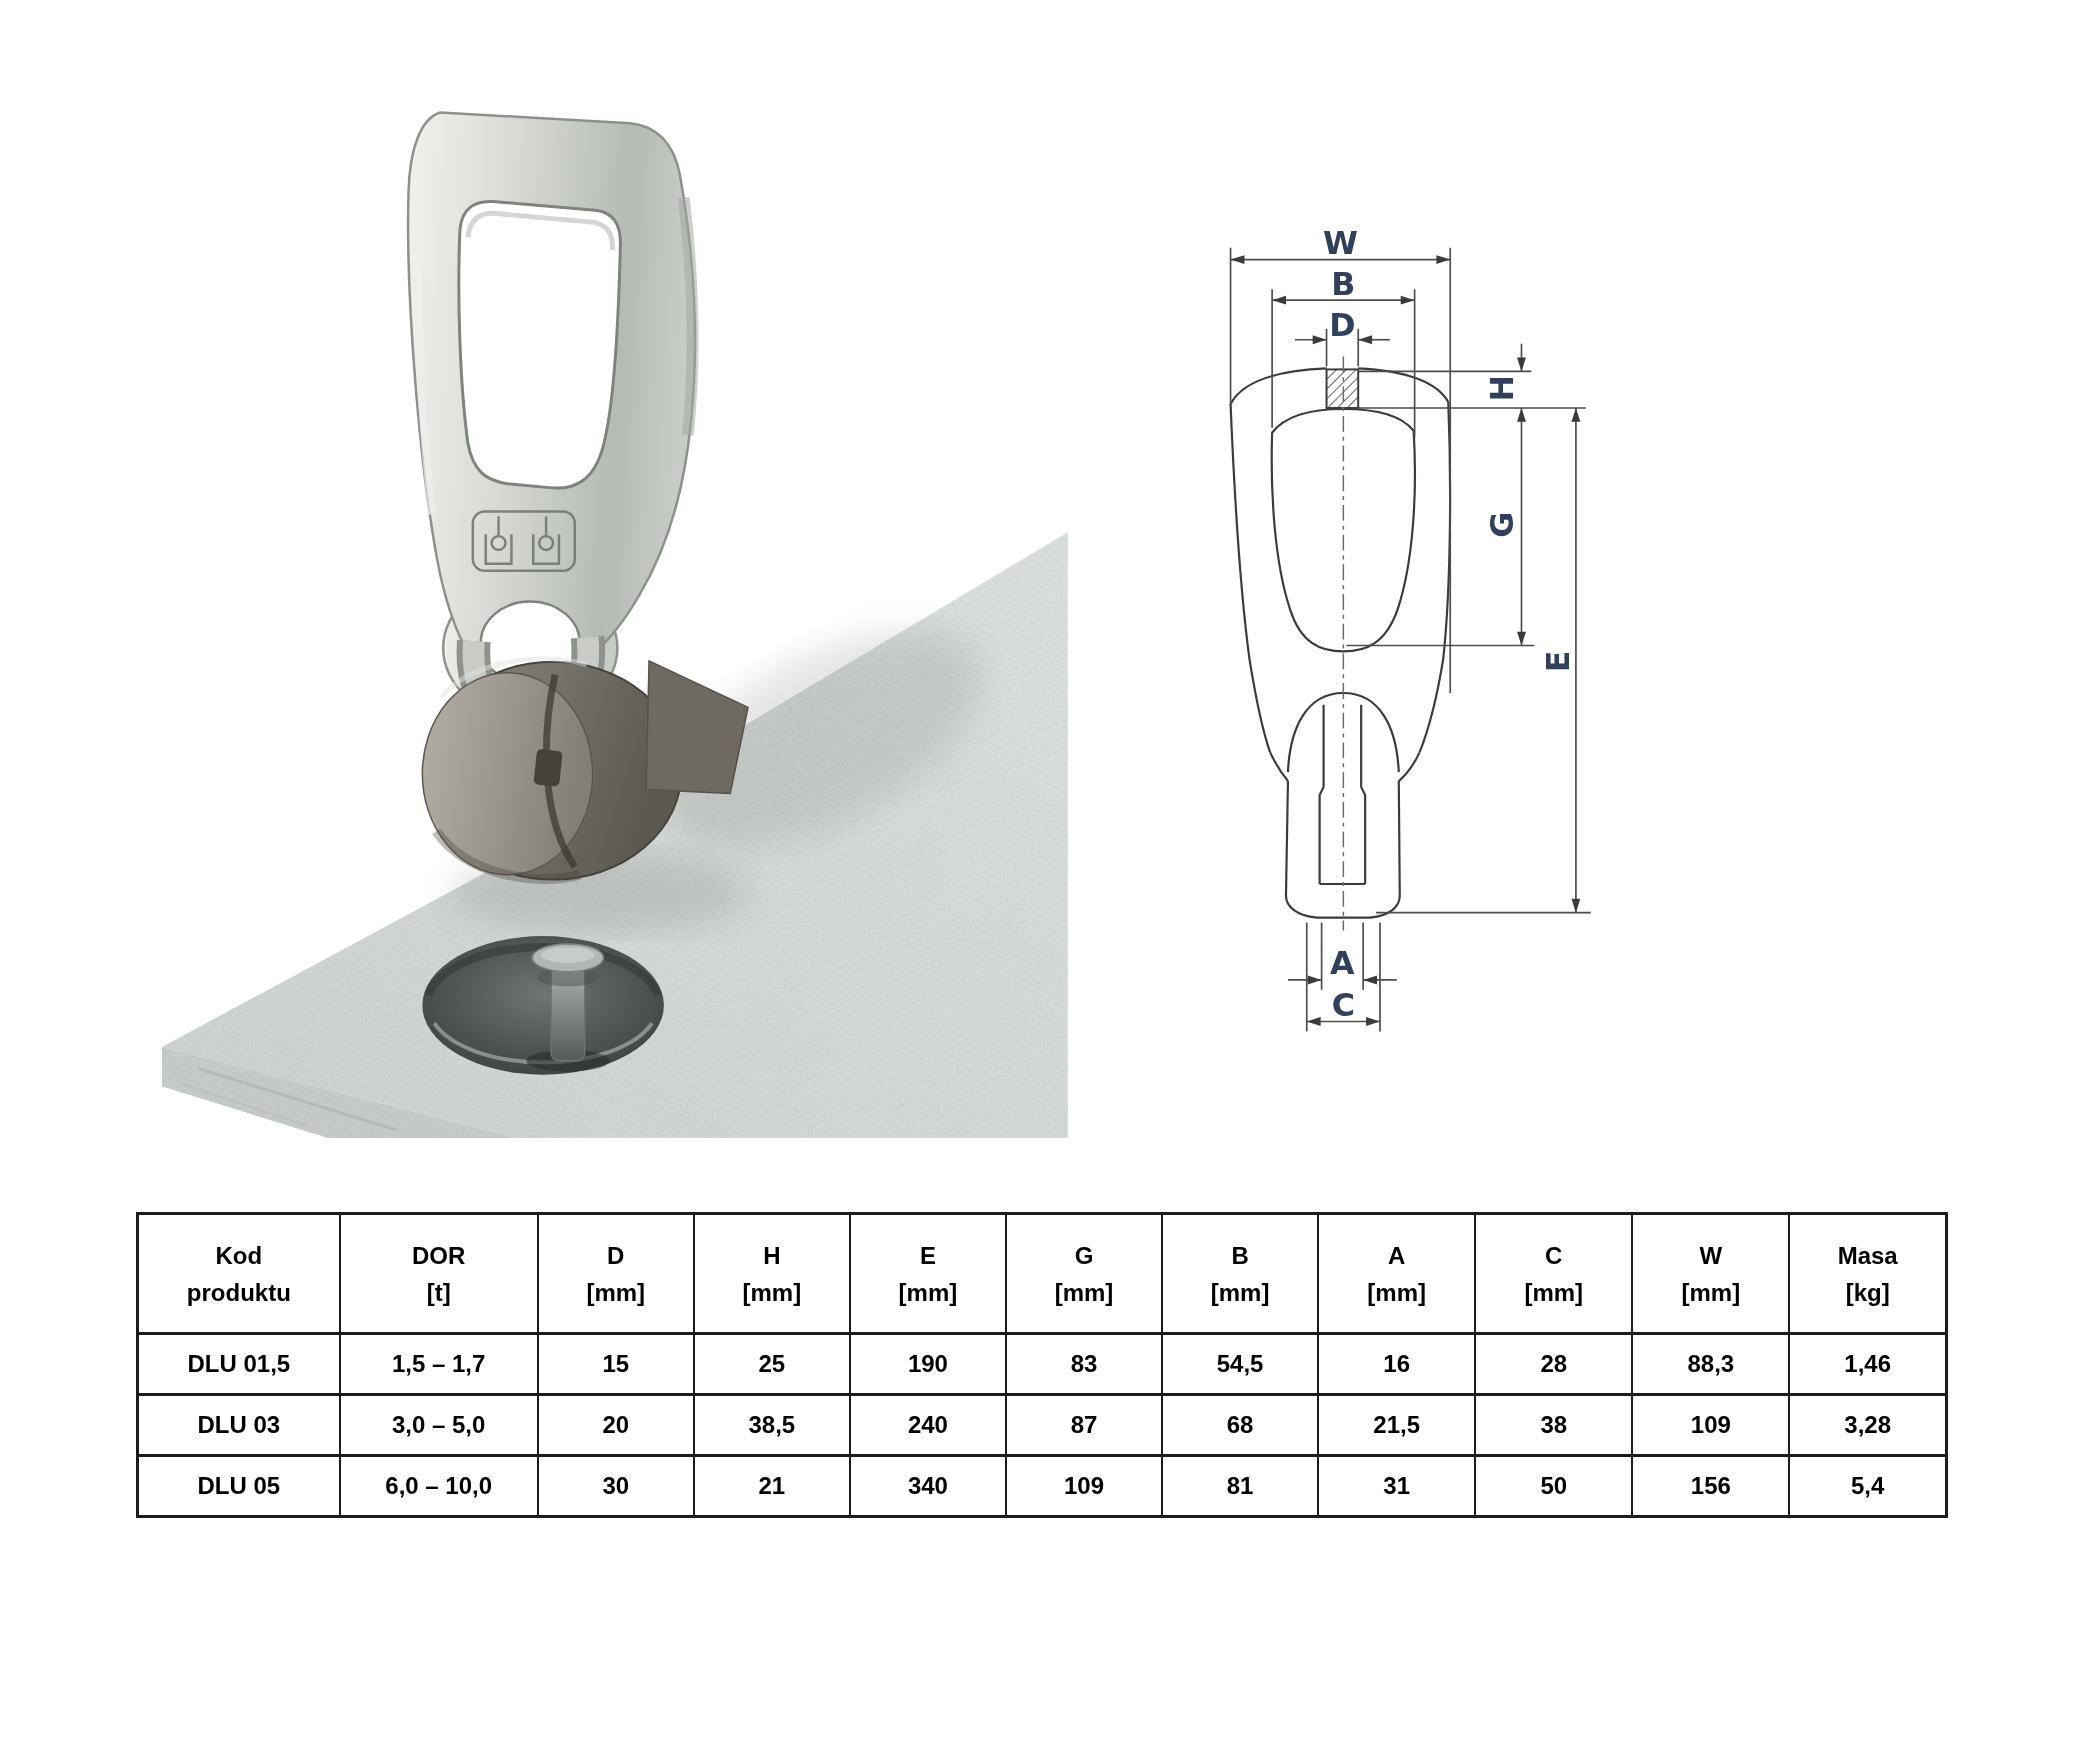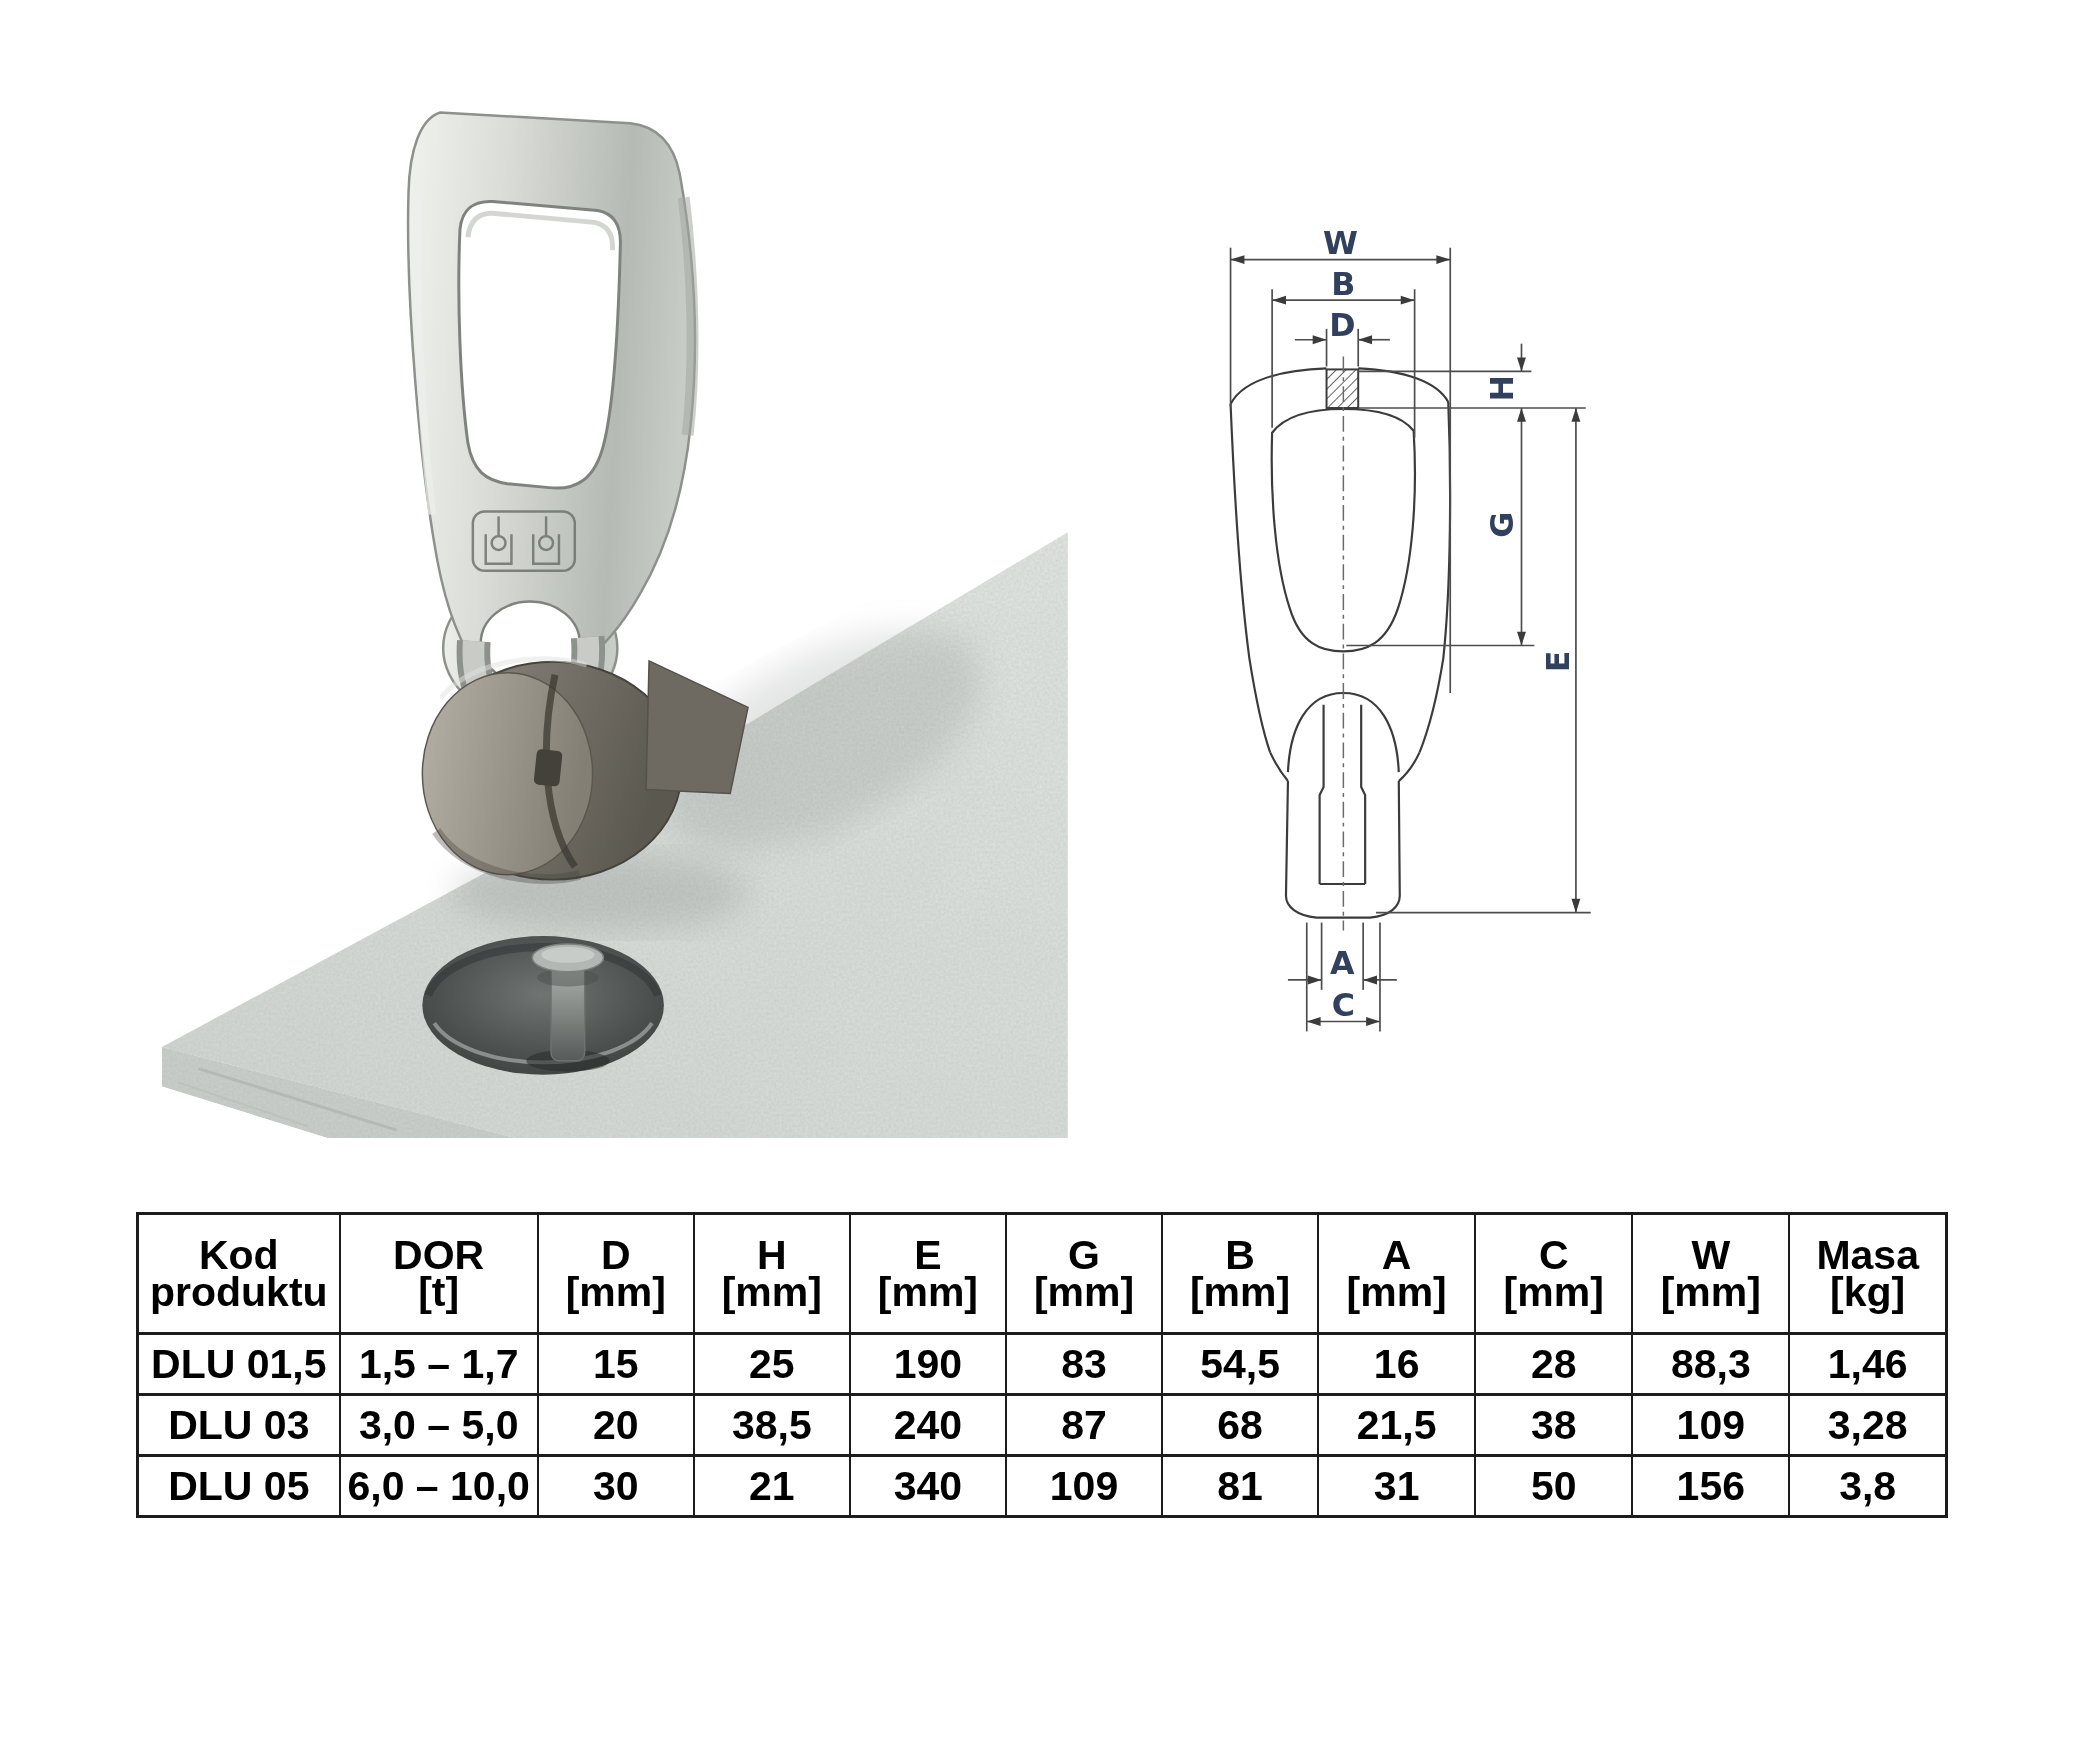--- a/index.html
+++ b/index.html
@@ -9,21 +9,21 @@
   #photo-block{position:absolute;left:139px;top:59px;width:931px;height:1079px;}
   #drawing-block{position:absolute;left:1188px;top:220px;width:475px;height:851px;}
   
   #spec-table-wrap{position:absolute;left:136px;top:1212px;width:1812px;}
   table.spec{border-collapse:collapse;table-layout:fixed;width:1812px;background:#fff;
              border:3px solid #1c1c1c;}
   table.spec th,table.spec td{
       border-left:2px solid #1c1c1c;border-right:2px solid #1c1c1c;
       border-top:3px solid #1c1c1c;border-bottom:3px solid #1c1c1c;
       text-align:center;vertical-align:middle;color:#000;background:#fff;
-      font-weight:700;font-size:41px;padding:0;}
+      font-weight:700;font-size:24px;padding:0;}
   table.spec thead th{height:117px;line-height:37px;}
   table.spec tbody td{height:58px;}
   .hdr-l1,.hdr-l2{display:block;}
 </style>
 </head>
 <body>
 
 <div id="page">
 
   <div id="photo-block">
@@ -343,20 +343,20 @@
           <td>DLU 05</td>
           <td>6,0 – 10,0</td>
           <td>30</td>
           <td>21</td>
           <td>340</td>
           <td>109</td>
           <td>81</td>
           <td>31</td>
           <td>50</td>
           <td>156</td>
-          <td>3,8</td>
+          <td>5,4</td>
         </tr>
       </tbody>
     </table>
   </div>
 
 </div>
 
 
 </body></html>

